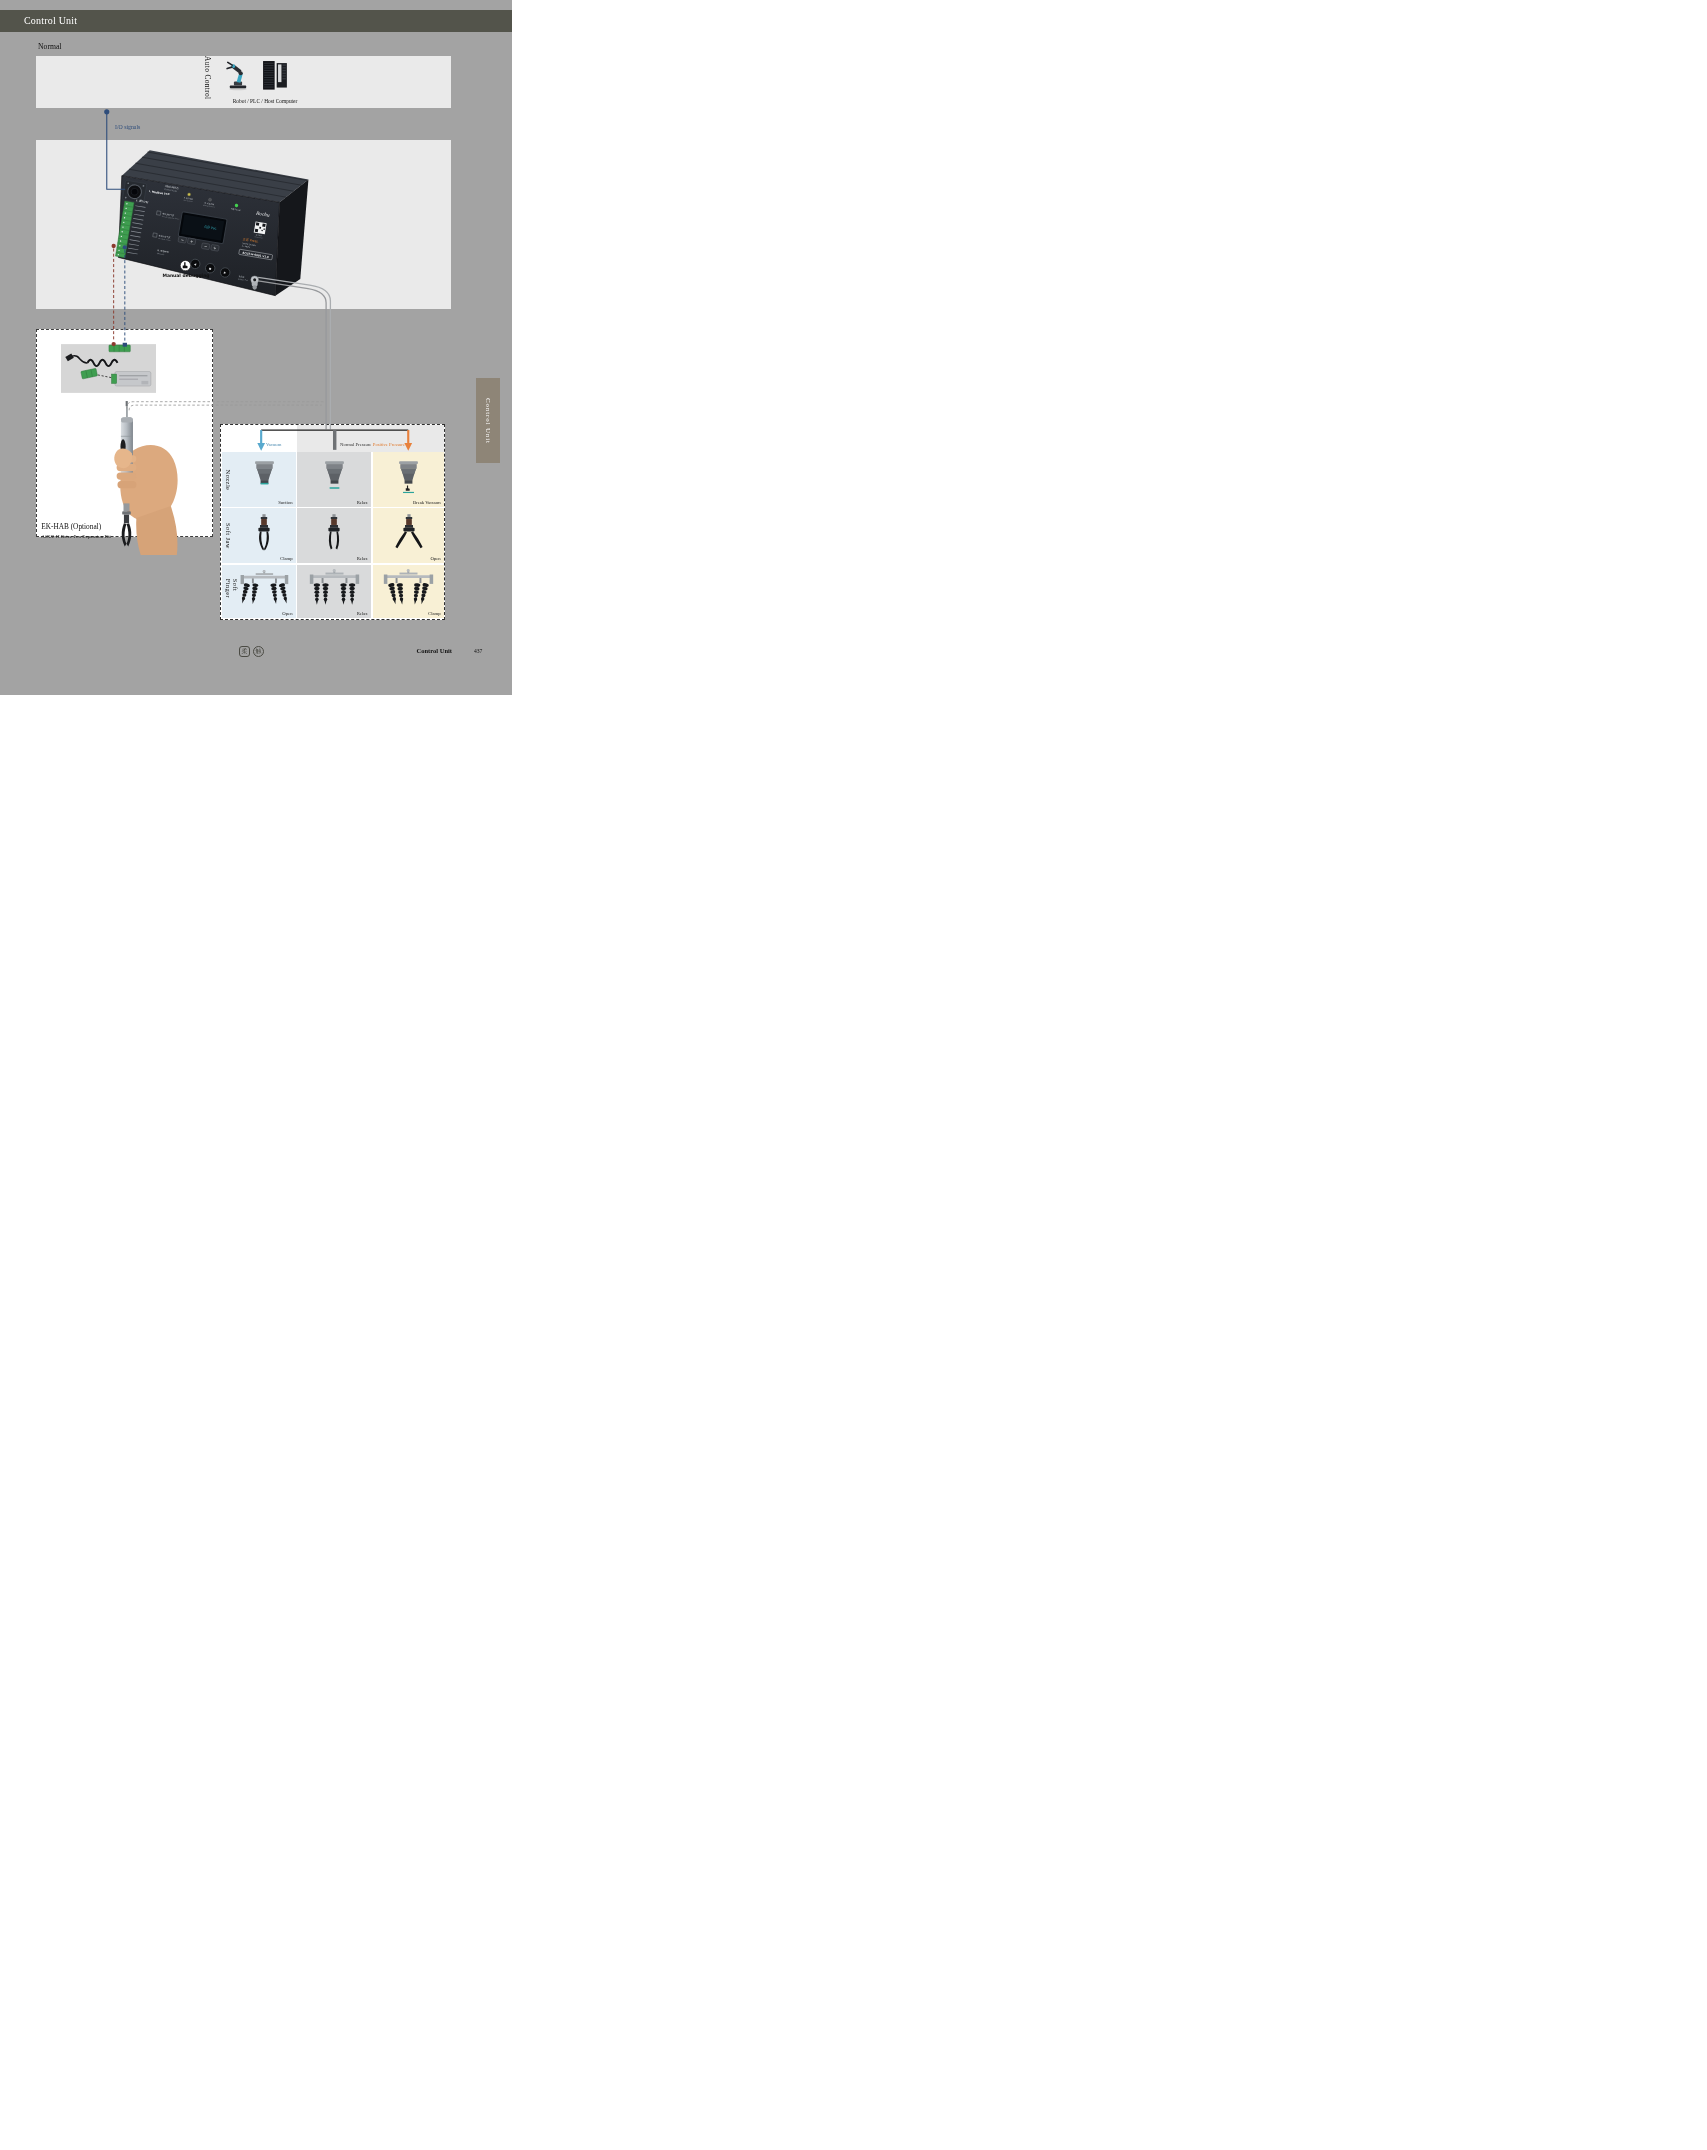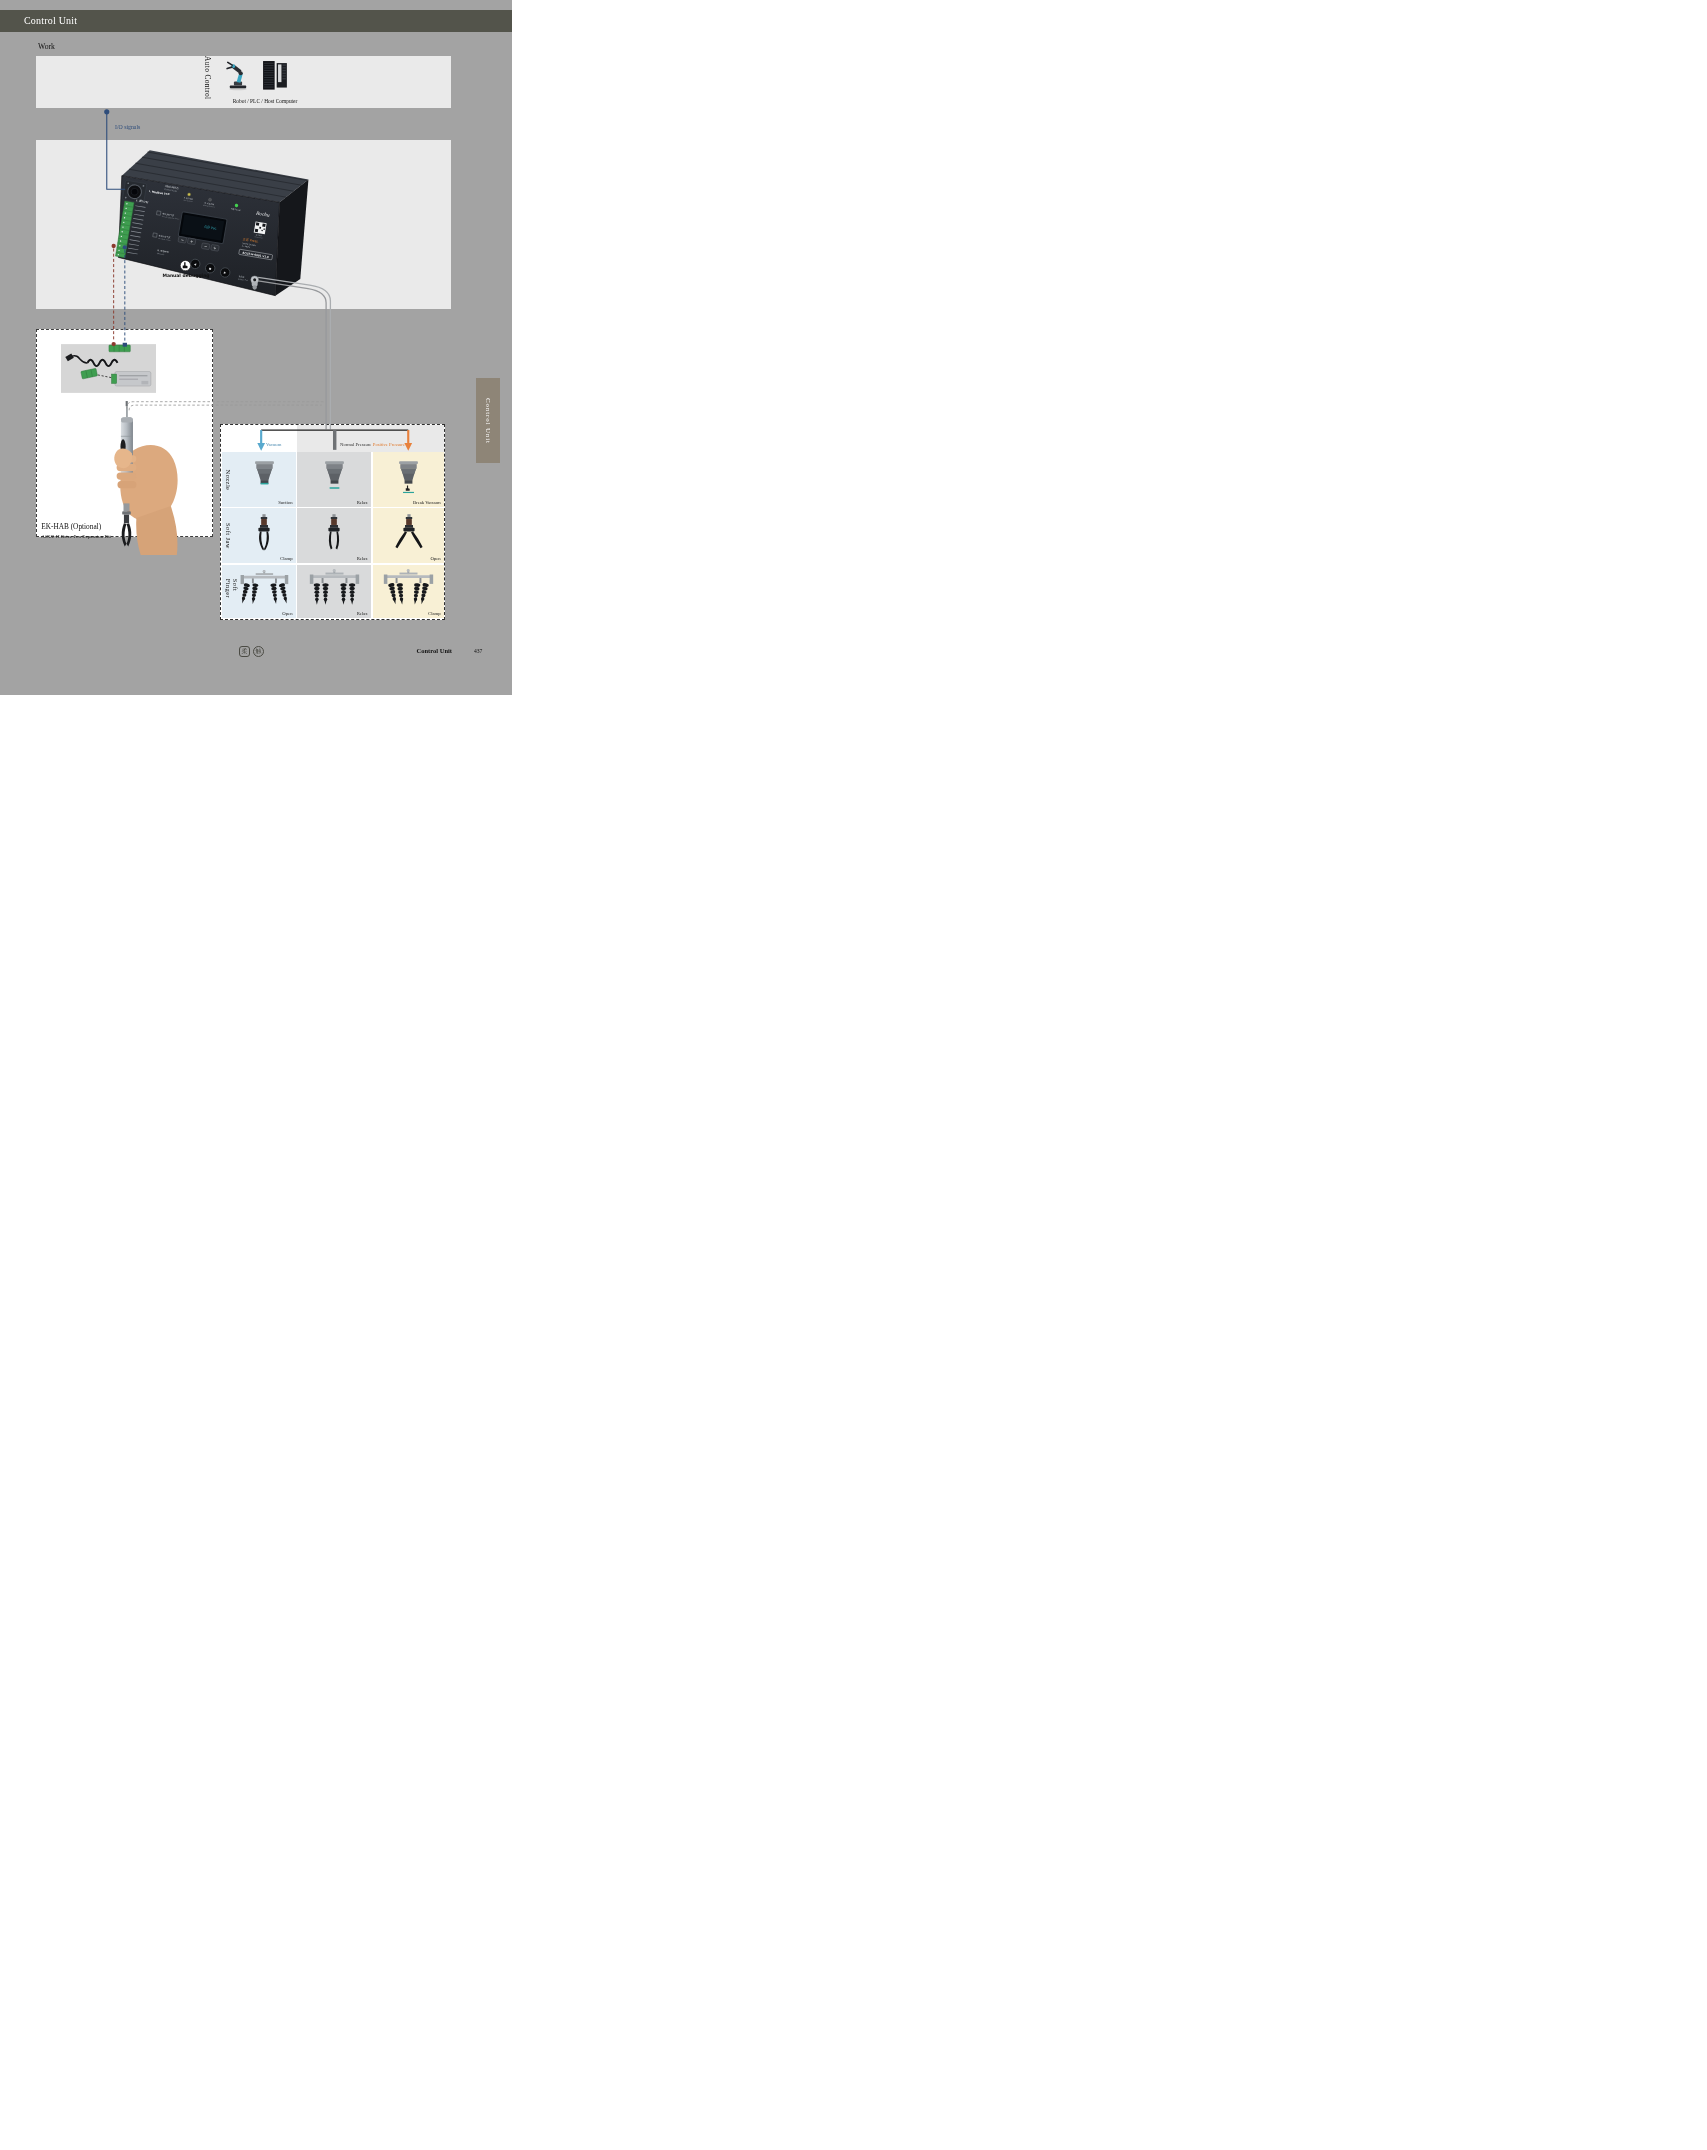--- a/index.html
+++ b/index.html
@@ -71,21 +71,21 @@
   .overlay{position:absolute;left:0;top:0;width:512px;height:695px;pointer-events:none;}
 </style>
 </head>
 <body>
 
 <div class="page">
 
   <div class="header-bar">
     <div class="header-title">Control Unit</div>
   </div>
-  <div class="usage">Work</div>
+  <div class="usage">Normal</div>
 
   <div class="top-panel">
     <div class="auto-label">Auto Control</div>
     <svg class="robot-svg" viewBox="0 0 100 100">
       <ellipse cx="50" cy="88" rx="26" ry="4" fill="#cfcfcf"></ellipse>
       <rect x="26" y="78" width="48" height="8" rx="2" fill="#22252a"></rect>
       <rect x="38" y="66" width="24" height="12" rx="3" fill="#383c42"></rect>
       <path d="M46,68 L54,40 L64,43 L57,70 Z" fill="#3aa6c2"></path>
       <circle cx="58" cy="42" r="6" fill="#2b2e33"></circle>
       <path d="M56,44 L32,26 L38,16 L60,33 Z" fill="#2b2e33"></path>

